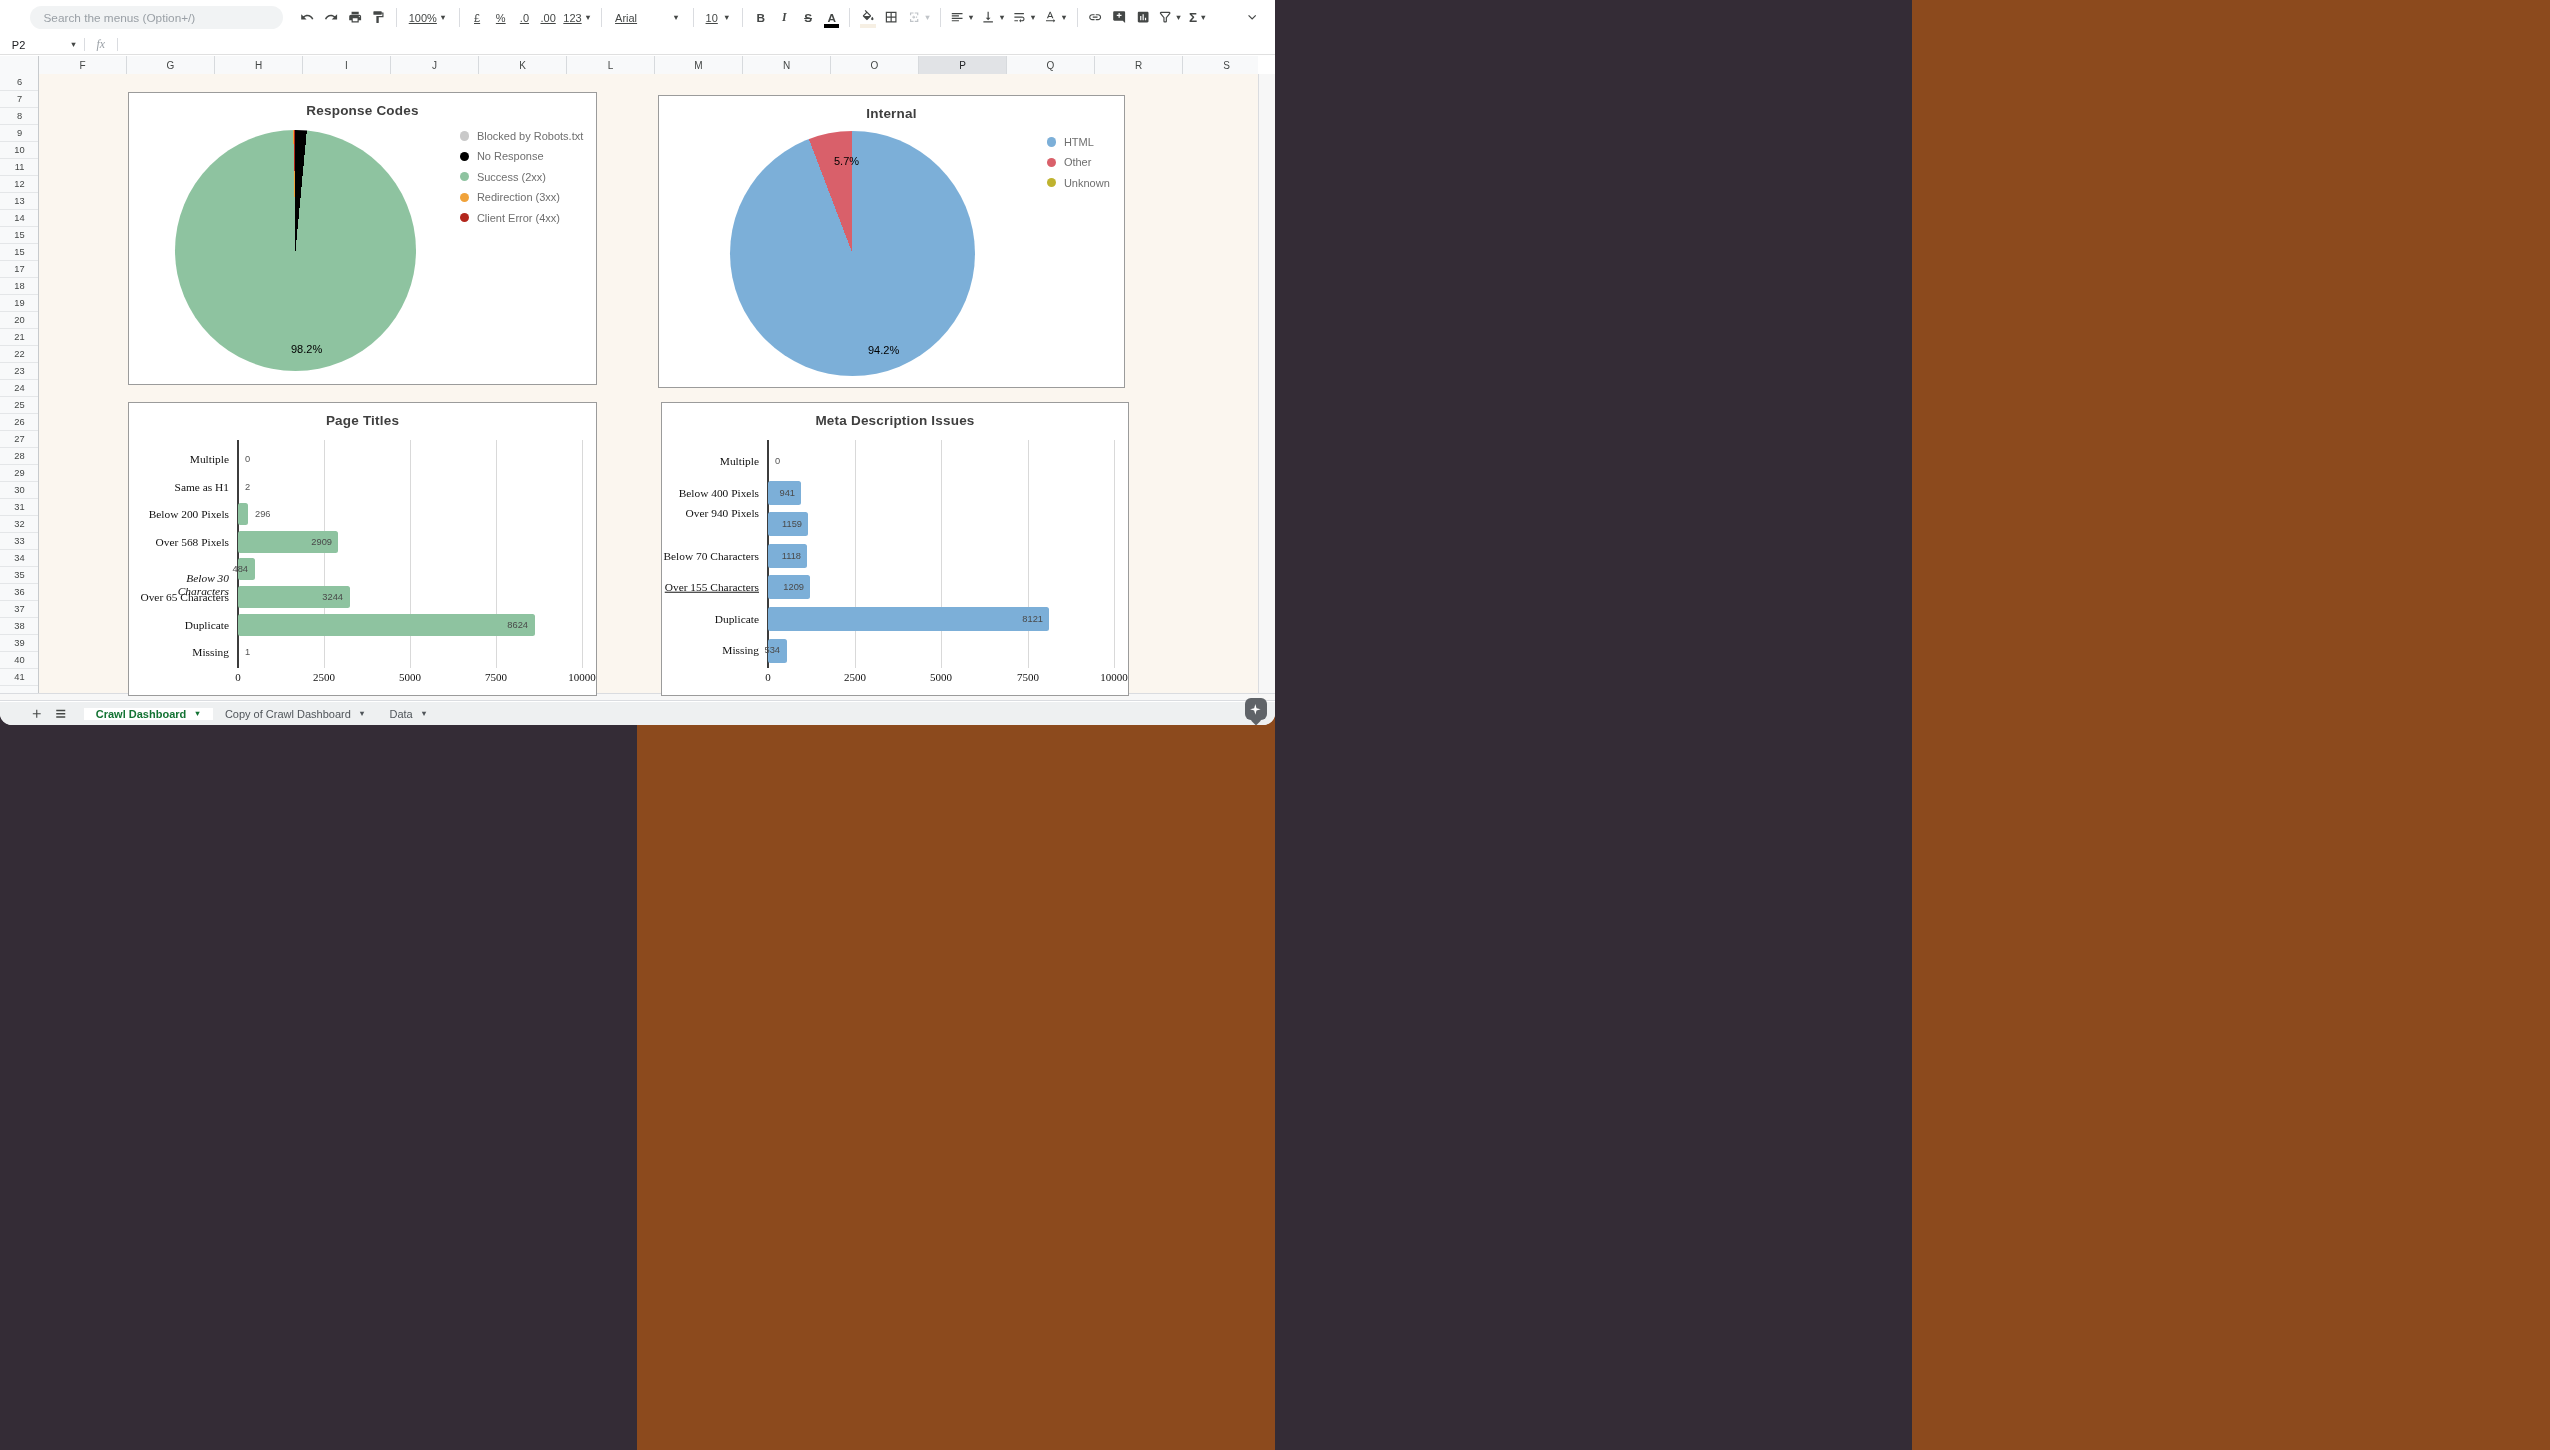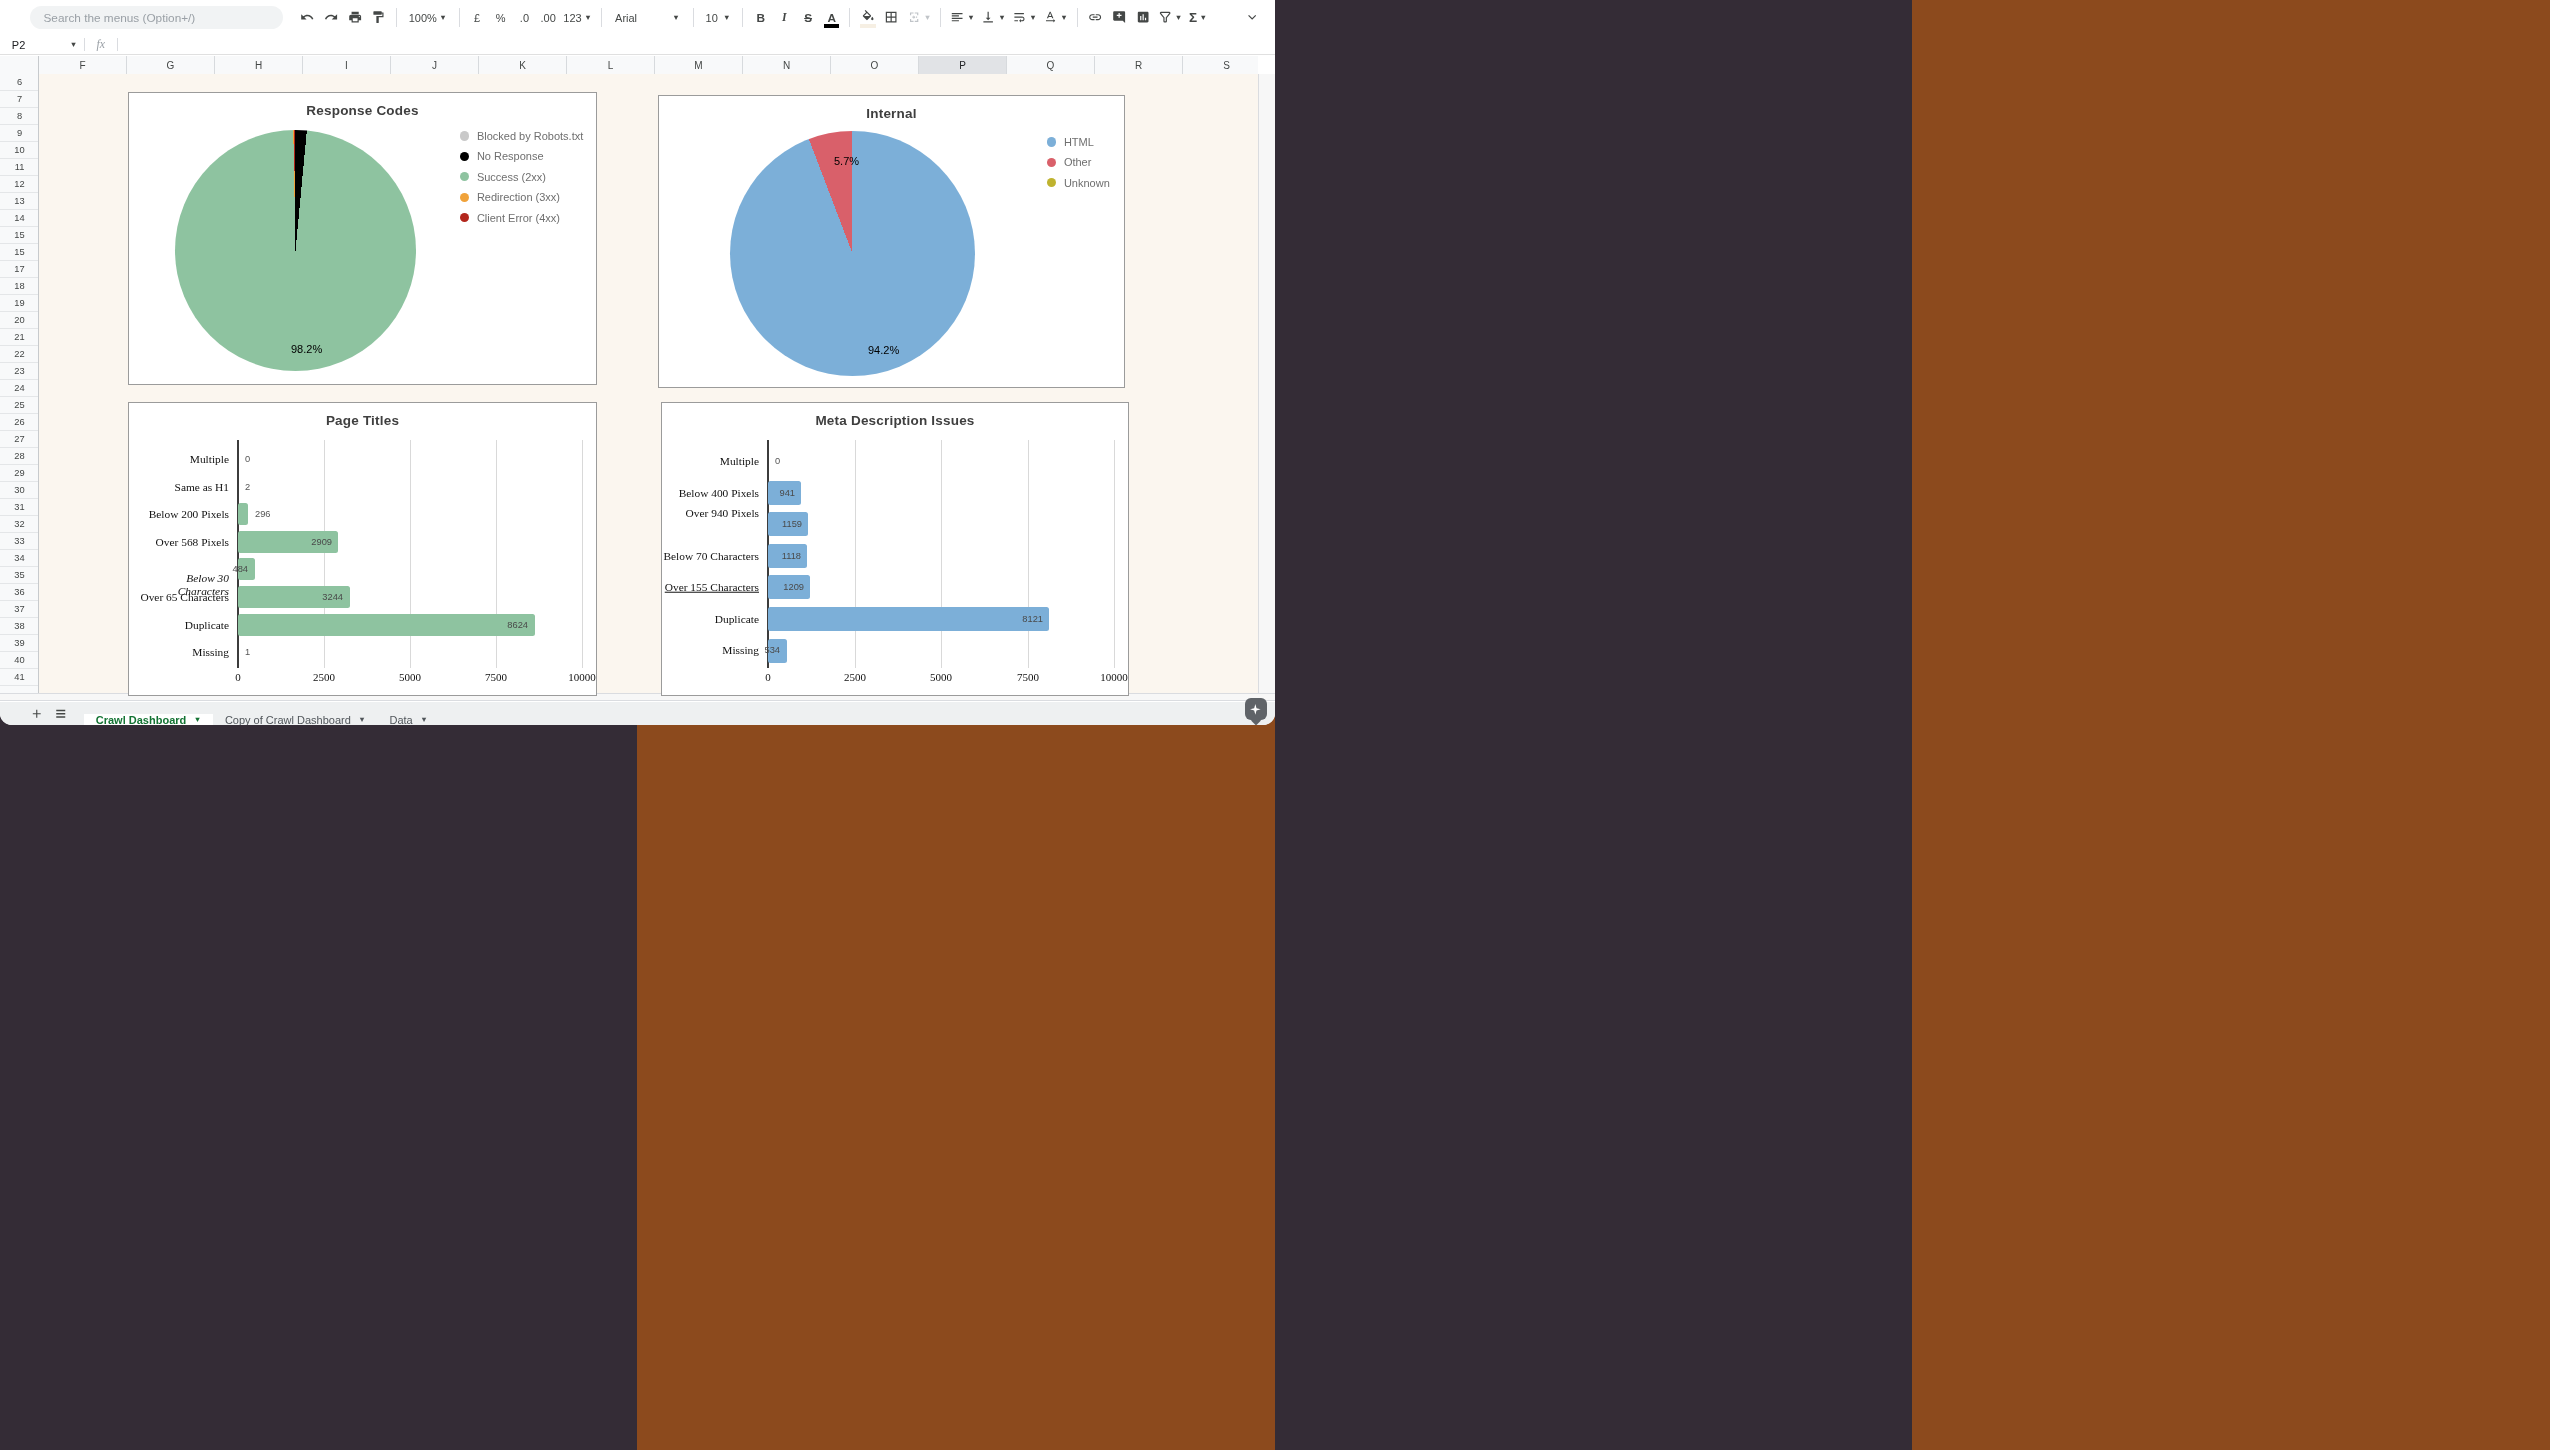--- a/index.html
+++ b/index.html
@@ -16,21 +16,21 @@
     border:none; outline:none; padding:0 13.5px; font-size:11.8px; color:#80868b; margin-right:11.8px;
     font-family:"Liberation Sans",sans-serif; }
   #search-pill::placeholder { color:#9aa0a6; }
   .tbtn { height:22px; min-width:22px; border-radius:3.4px; display:flex; align-items:center;
     justify-content:center; color:#444746; font-size:11.8px; padding:0 2.5px; cursor:pointer; }
   .tbtn svg { width:14.3px; height:14.3px; fill:#444746; }
   .tbtn.disabled svg, .tbtn.disabled { fill:#c0c4c8; color:#c0c4c8; }
   .caret { font-size:7.6px; color:#444746; margin-left:2.5px; }
   .caret.dis { color:#c0c4c8; }
   .tdiv { width:0.8px; height:18.6px; background:#dadce0; margin:0 5px; flex:none; }
-  .tlabel { font-size:11px; color:#444746; }
+  .tlabel { font-size:11px; color:#444746;text-decoration:underline; }
   #font-select { width:78px; justify-content:space-between; padding:0 6.7px; }
   #size-select { width:35px; justify-content:space-between; padding:0 5px; }
   #zoom-select { padding:0 5px; }
   .letter-btn { font-weight:bold; font-size:11.8px; }
   .underbar { position:absolute; left:3.4px; right:3.4px; bottom:0.8px; height:3.4px; }
   #more-chevron { margin-left:auto; margin-right:11.8px; }
 
   
   #formula-bar { position:absolute; left:0; top:35px; width:1275px; height:20px; background:#fff;
     border-bottom:0.8px solid #e0e0e0; display:flex; align-items:center; }
@@ -426,21 +426,21 @@
         <svg viewBox="0 0 24 24">
           <path d="M19 13h-6v6h-2v-6H5v-2h6V5h2v6h6v2z"></path>
         </svg>
       </div>
     <div class="tabbar-btn">
         <svg viewBox="0 0 24 24">
           <path d="M4 5h16v2.5H4zm0 5.75h16v2.5H4zm0 5.75h16V19H4z"></path>
         </svg>
       </div>
     <div style="width:11.8px"></div>
-    <div id="tabs-container" style="display:flex;align-items:flex-end">
+    <div id="tabs-container" style="display:flex;align-items:center">
         <div class="sheet-tab active">
           <span>Crawl Dashboard</span>
           <span class="caret">▼</span>
         </div>
         <div class="sheet-tab">
           <span>Copy of Crawl Dashboard</span>
           <span class="caret">▼</span>
         </div>
         <div class="sheet-tab">
           <span>Data</span>

